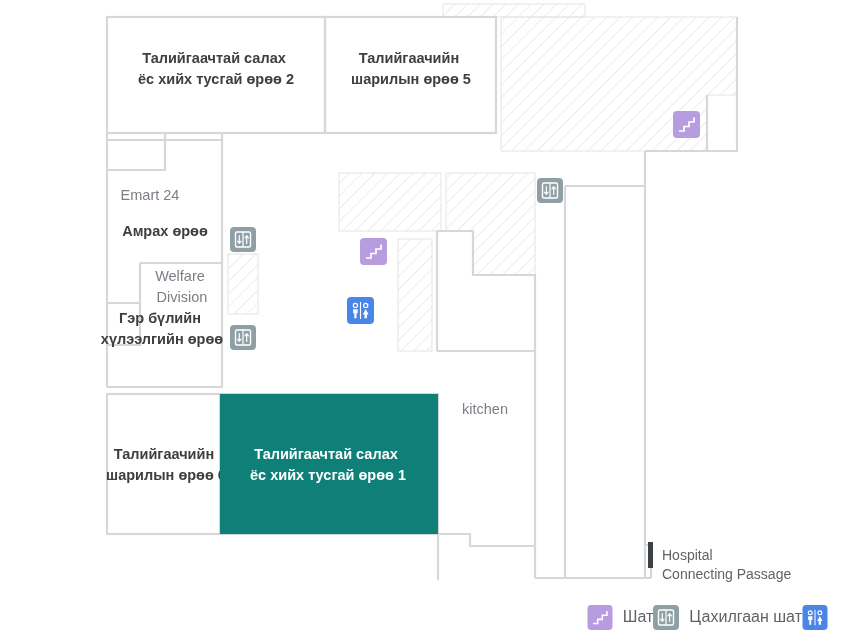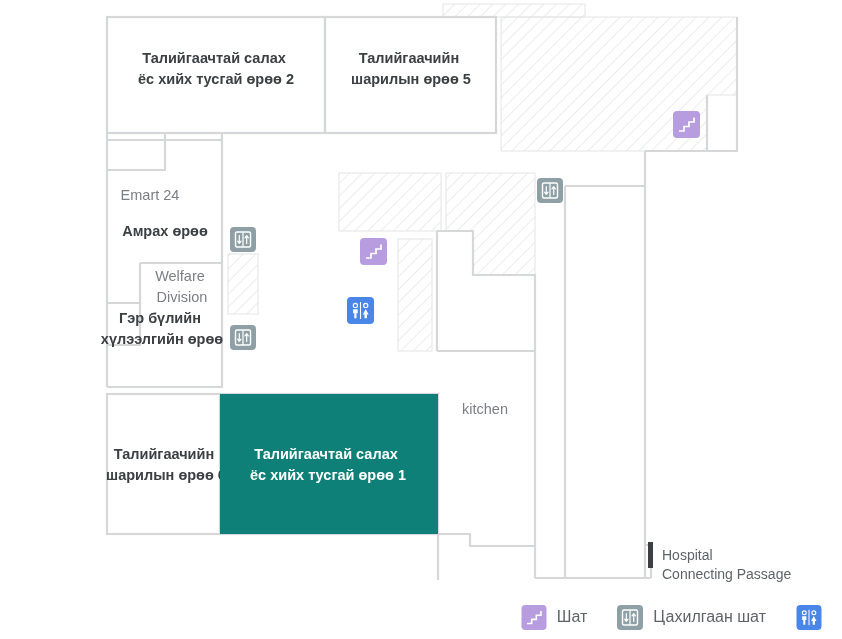--- a/index.html
+++ b/index.html
@@ -49,27 +49,26 @@
   }
   .legend {
     position: absolute;
     left: 0;
     bottom: 0;
     width: 842px;
     height: 44px;
     display: flex;
     align-items: center;
     justify-content: flex-end;
-    padding-right: 20px;
+    padding-right: 14px;
     box-sizing: border-box;
   }
   .legend-item {
     display: flex;
     align-items: center;
-    margin-left: 30px;
   }
   .legend-item:first-child { margin-left: 0; }
   .legend-text {
     font-family: "Liberation Sans", sans-serif;
     font-size: 16px;
     color: #5f6368;
     margin-left: 10px;
     white-space: nowrap;
   }
   .icon-box {

